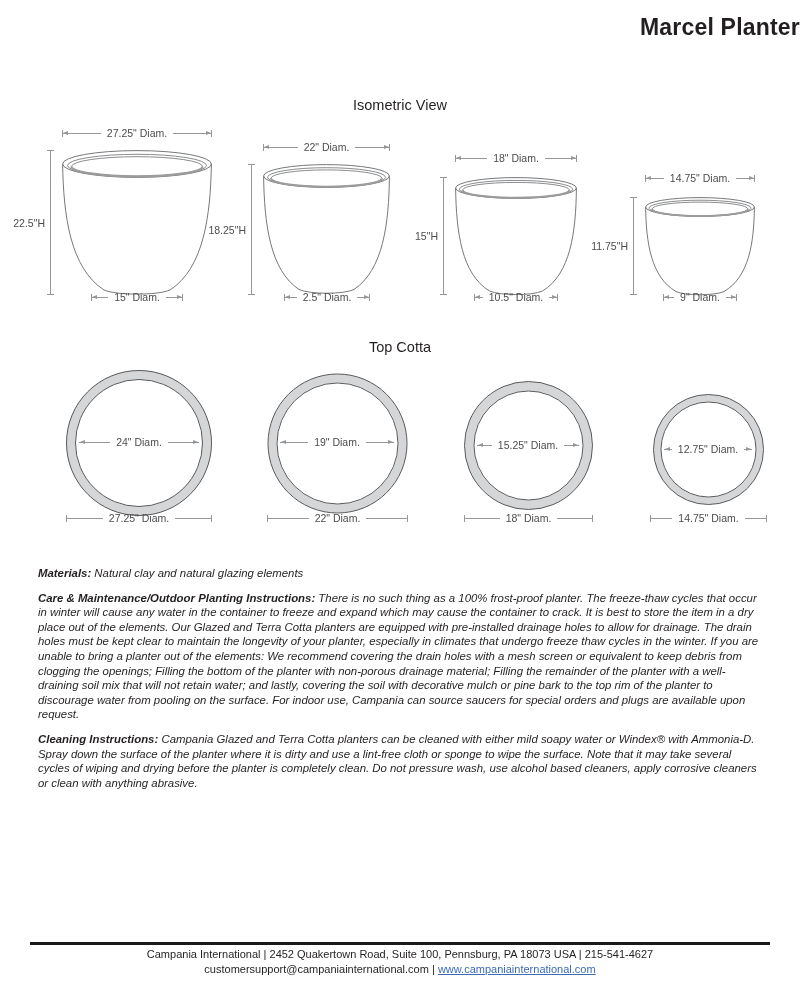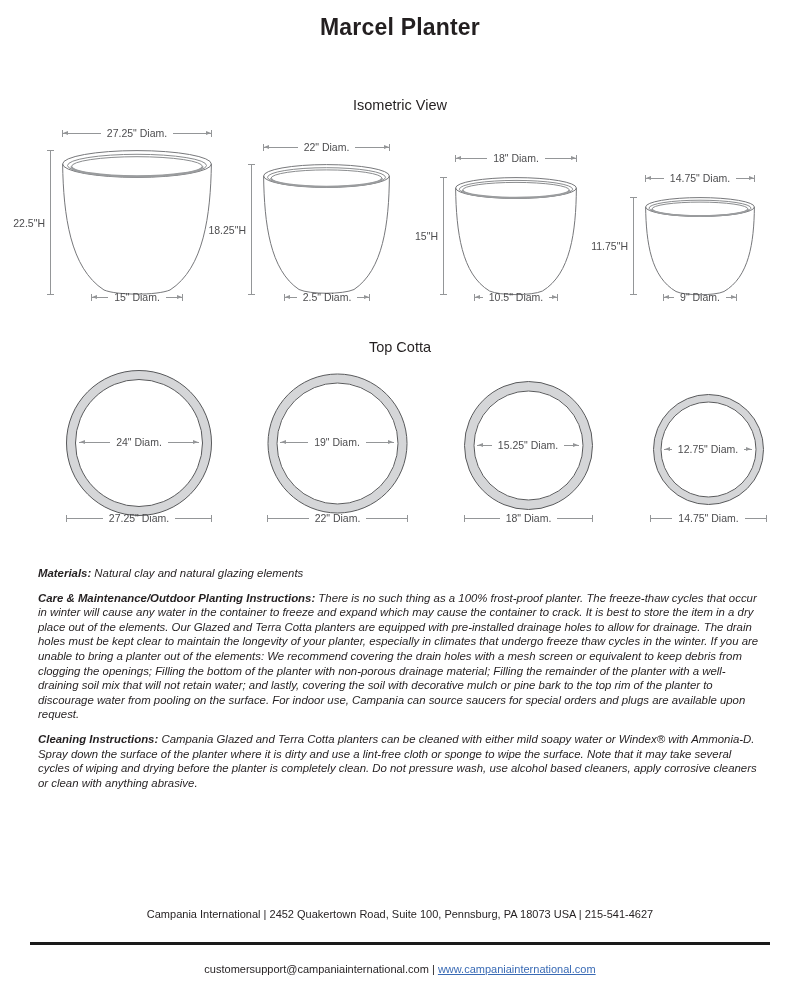--- a/index.html
+++ b/index.html
@@ -1,20 +1,20 @@
 <!DOCTYPE html>
 <html><head>
 <meta charset="utf-8">
 <style>
   * { margin:0; padding:0; box-sizing:border-box; }
   html,body { background:#ffffff; }
   body { font-family:"Liberation Sans", sans-serif; color:#231f20; }
   .page { position:relative; width:800px; height:1000px; margin:0 auto; background:#fff; overflow:hidden; }
 
-  .page-title { position:absolute; top:14px; left:0; width:100%; text-align:center;
+  .page-title { position:absolute; top:14px; left:0; width:100%; text-align:right;
                 font-size:23px; font-weight:bold; letter-spacing:.2px; }
   .section-heading { position:absolute; width:100%; left:0; text-align:center;
                      font-size:14.5px; font-weight:normal; }
   .heading-iso { top:97px; }
   .heading-top { top:339px; }
 
   svg { display:block; }
   .fig { position:absolute; }
 
   
@@ -42,21 +42,21 @@
                   font-size:10.5px; color:#4d4d4f; white-space:nowrap; }
 
   
   .text-block { position:absolute; left:38px; top:566px; width:726px; }
   .para { font-size:11.4px; line-height:14.6px; color:#231f20; margin-bottom:10px;font-style:italic; }
   .para b { font-weight:bold; }
 
   
   .footer-rule { position:absolute; left:30px; top:942px; width:740px; height:2.5px; background:#1a1a1a; }
   .footer-line { position:absolute; left:0; width:100%; text-align:center; font-size:11px; color:#231f20; }
-  .footer-line1 { top:908px; }
+  .footer-line1 { top:948px; }
   .footer-line2 { top:963px; }
   .weblink { color:#3a6bb5; text-decoration:underline; cursor:pointer; }
 </style>
 </head>
 <body>
 
 <div class="page">
 
   <div class="page-title">Marcel Planter</div>
 

